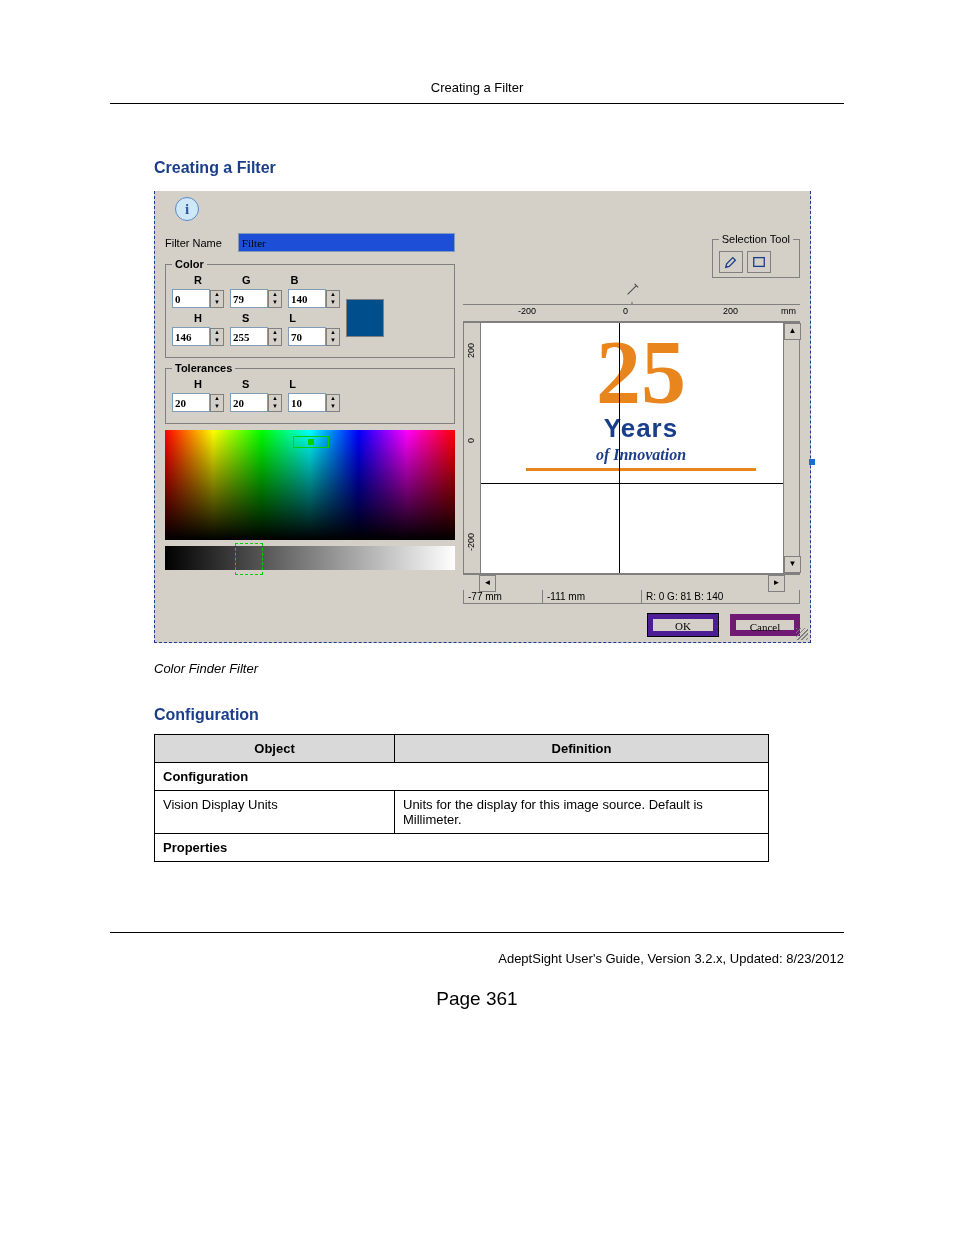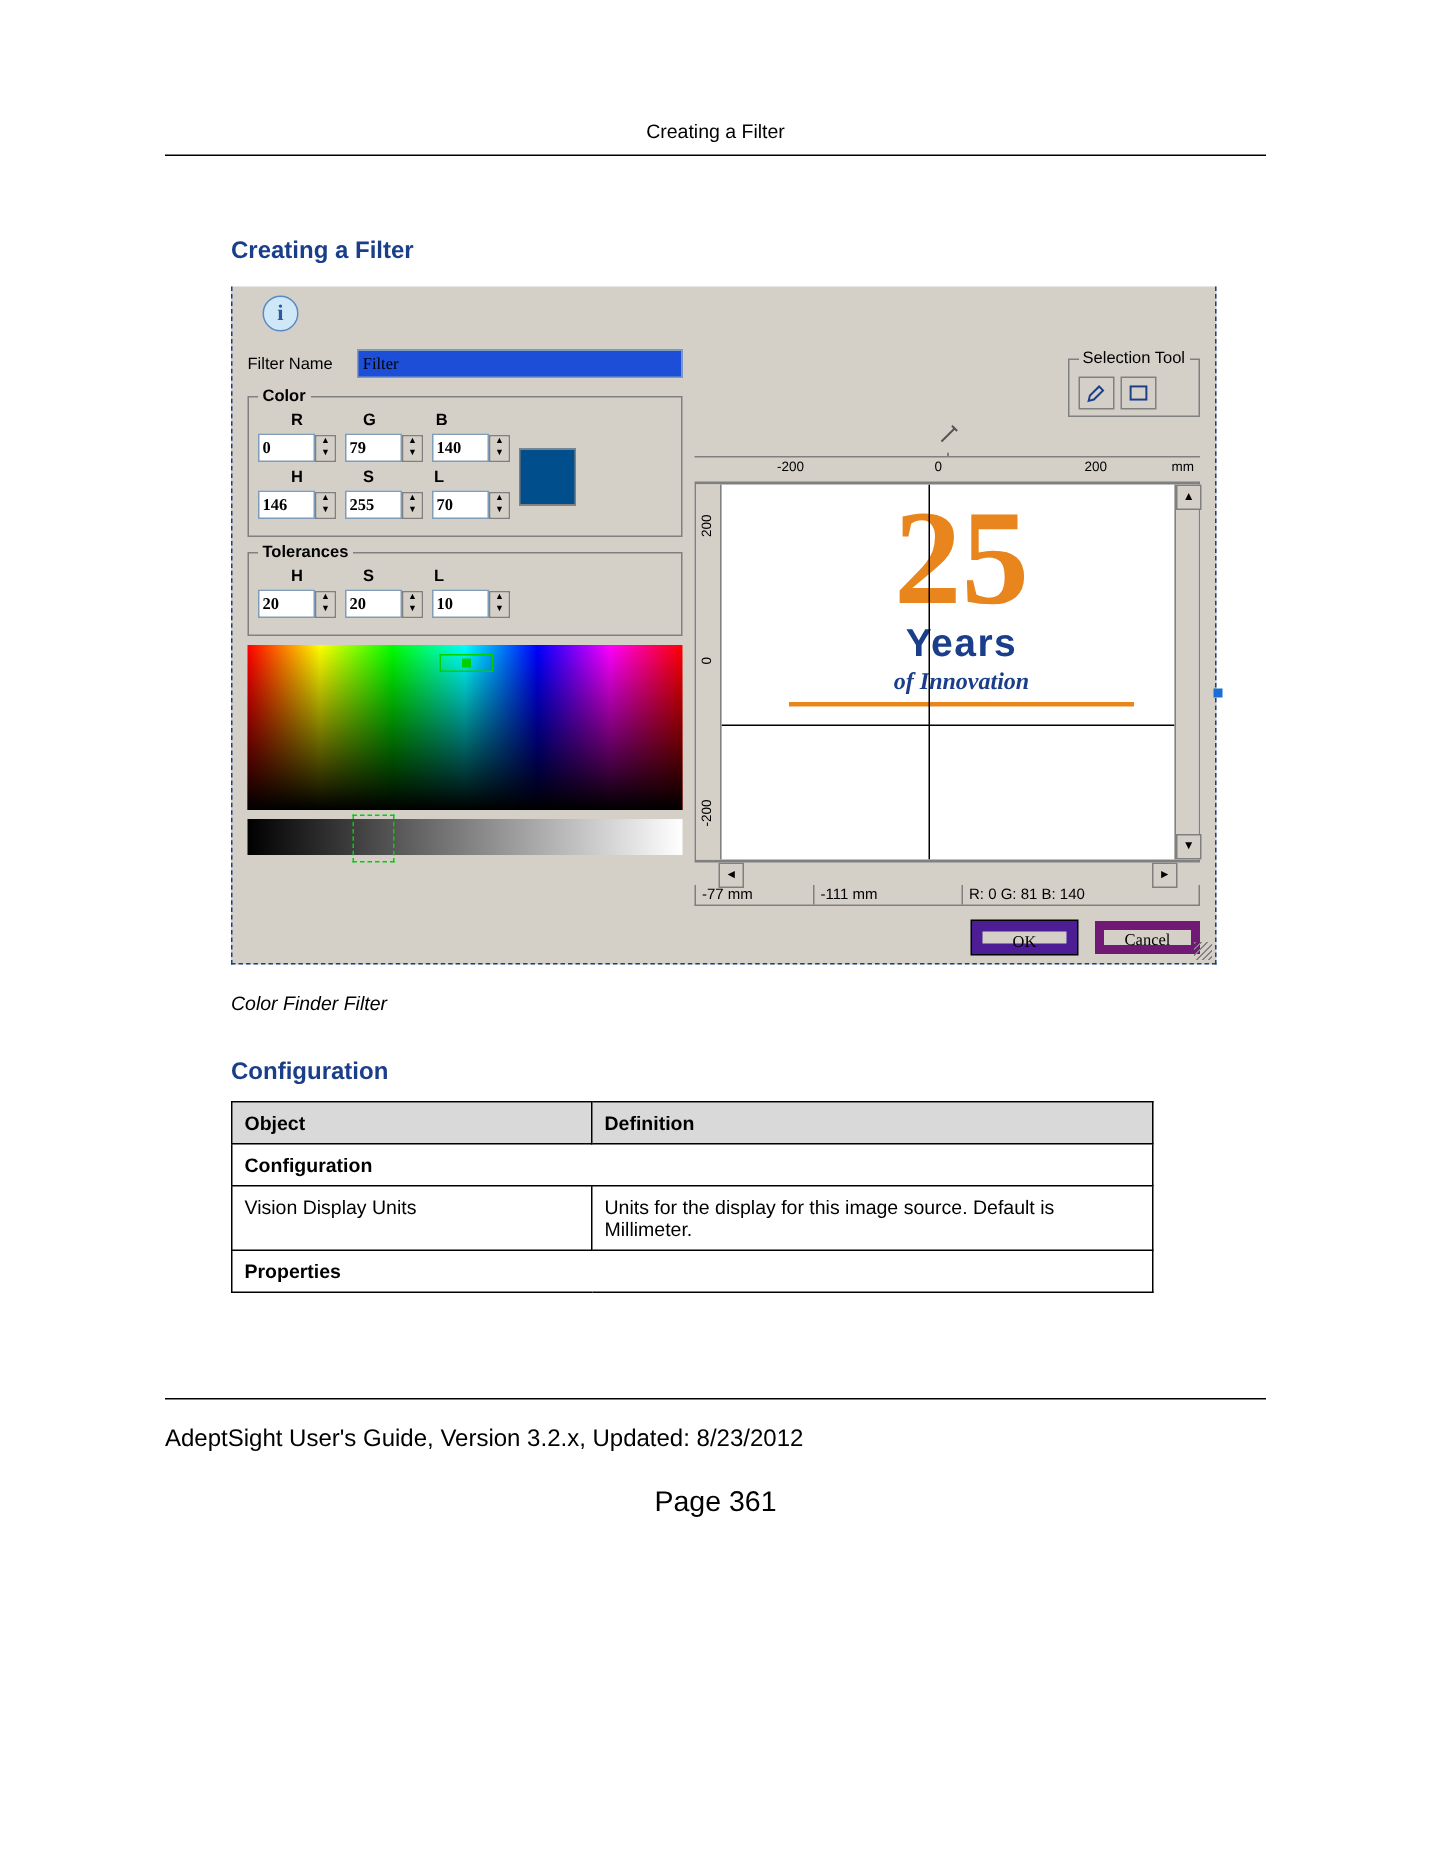--- a/index.html
+++ b/index.html
@@ -30,21 +30,21 @@
     color: #1a3e8a;
     font-weight: bold;
     font-size: 16px;
     margin: 30px 0 10px 44px;
   }
   .caption {
     font-style: italic;
     font-size: 13px;
     margin: 18px 0 0 44px;
   }
-  .footer-line { text-align: left; font-size: 16px; margin-top: 16px; }
+  .footer-line { text-align: right; font-size: 13px; margin-top: 16px; }
   .page-num   { text-align: center; font-size: 19px; margin-top: 22px; }
 
   
   .screenshot {
     margin-left: 44px;
     width: 655px;
     font-family: Tahoma, Arial, sans-serif;
     font-size: 11px;
     border-left: 1px dashed #1a3e8a;
     border-right:1px dashed #1a3e8a;
@@ -126,28 +126,28 @@
   .logo .bar{height:3px;background:#e8851d;margin-top:4px;}
   .cross-v{position:absolute;left:138px;top:0;bottom:0;width:1px;background:#000;}
   .cross-h{position:absolute;top:160px;left:0;right:0;height:1px;background:#000;}
   .sb-v{width:15px;background:#d4d0c8;border-left:1px solid #808080;display:flex;flex-direction:column;justify-content:space-between;}
   .sb-h{height:15px;background:#d4d0c8;border-top:1px solid #808080;display:flex;justify-content:space-between;}
   .sb-btn{width:15px;height:15px;background:#d4d0c8;border:1px solid #808080;font-size:8px;text-align:center;line-height:13px;}
   .status-row{display:flex;border:1px solid #808080;border-top:none;font-size:10px;}
   .status-row div{border-right:1px solid #808080;padding:1px 4px;}
   .btn-row{display:flex;justify-content:flex-end;gap:12px;margin-top:10px;}
   .dlg-btn{width:70px;height:22px;border:6px solid #701a75;background:#d4d0c8;font:11px Tahoma;}
-  .dlg-btn.def{border:7px solid #4c1d95;outline:1px solid #000;}
+  .dlg-btn.def{border:5px solid #4c1d95;outline:1px solid #000;}
   .resize-grip{position:absolute;right:2px;bottom:2px;width:12px;height:12px;
     background:repeating-linear-gradient(135deg,#808080 0 1px,transparent 1px 3px);}
 
   
   table.cfg{border-collapse:collapse;width:615px;margin-left:44px;font-size:13px;}
   table.cfg th,table.cfg td{border:1px solid #000;padding:6px 8px;vertical-align:top;}
-  table.cfg th{background:#d9d9d9;font-weight:bold;text-align:left;}
+  table.cfg th{background:#d9d9d9;font-weight:bold;text-align:center;}
   table.cfg .section td{font-weight:bold;background:#fff;}
   table.cfg col.c1{width:240px;}
 
   .blue-square{position:absolute;right:-5px;top:268px;width:6px;height:6px;background:#1a6ed8;}
 </style>
 </head>
 <body>
 
 <div class="page">
 

